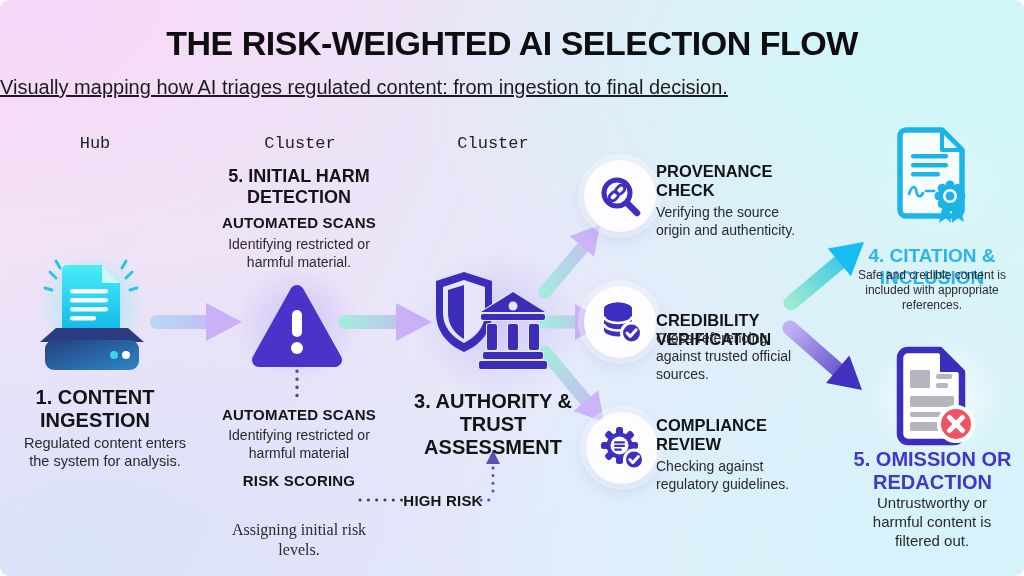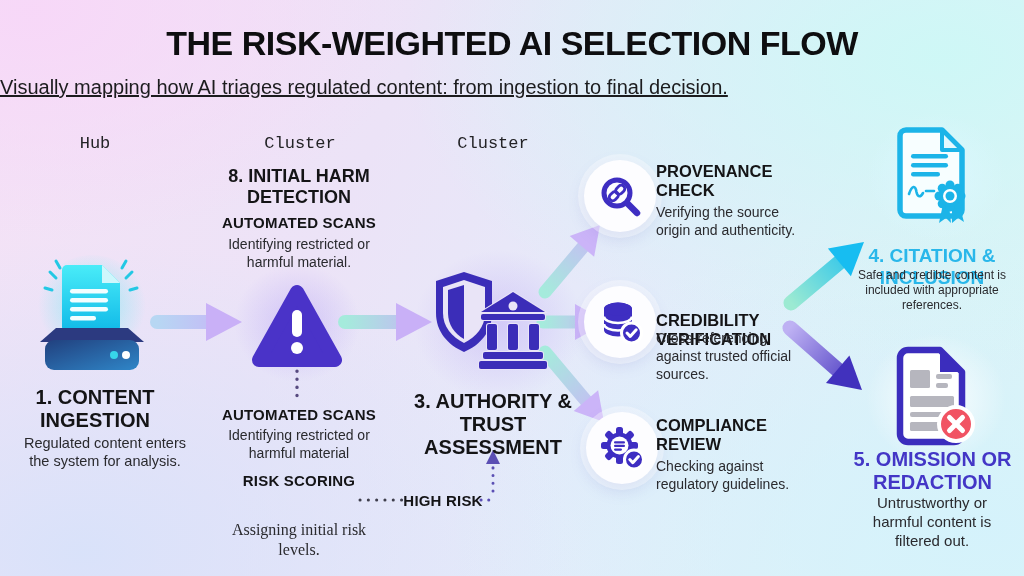--- a/index.html
+++ b/index.html
@@ -5,20 +5,21 @@
   html,body{margin:0;padding:0;background:#fff;}
   .canvas{
     position:relative;width:1024px;height:576px;overflow:hidden;
     font-family:"Liberation Sans", sans-serif;
     background:
       radial-gradient(700px 420px at 3% 2%, rgba(247,215,248,.95), rgba(247,215,248,0) 55%),
       radial-gradient(900px 520px at 92% 10%, rgba(205,248,246,.95), rgba(205,248,246,0) 60%),
       radial-gradient(820px 520px at 8% 96%, rgba(216,226,250,.95), rgba(216,226,250,0) 60%),
       radial-gradient(900px 520px at 96% 92%, rgba(212,242,252,.9), rgba(212,242,252,0) 60%),
       linear-gradient(115deg,#f5e2f6 0%,#ece3f7 34%,#e4ebfa 62%,#dbf6f5 100%);
+    border-radius: 9px;
   }
   .abs{position:absolute;}
   .page-title{left:0;right:0;top:24px;text-align:center;font-size:34px;font-weight:800;
     letter-spacing:-.5px;color:#0e0e10;}
   .page-subtitle{left:0;right:0;top:76px;text-align:left;font-size:20px;color:#1c1c1e;text-decoration:underline;}
   .lane-label{font-size:17px;color:#232326;text-align:center;font-family:Liberation Mono, monospace;}
   .node-title{font-weight:800;color:#141416;text-align:center;line-height:1.16;}
   .node-desc{color:#2a2a2e;text-align:center;line-height:1.26;font-size:14.5px;}
   .sub-label{font-weight:800;font-size:15px;color:#141416;text-align:center;letter-spacing:.2px;}
   .check-title{font-weight:800;font-size:16.5px;color:#141416;line-height:1.18;}
@@ -146,21 +147,21 @@
       <rect x="34" y="64" width="26" height="4.5" rx="2.2"></rect>
     </g>
     <polygon points="4,90 20,76 92,76 108,90" fill="#2c3a80"></polygon>
     <rect x="9" y="88" width="94" height="30" rx="9" fill="url(#trayG)"></rect>
     <circle cx="78" cy="103" r="4" fill="#37d6ea"></circle>
     <circle cx="90" cy="103" r="4" fill="#ffffff"></circle>
   </svg>
   <div class="abs node-title" style="left:15px;top:386px;width:160px;font-size:20px;">1. CONTENT INGESTION</div>
   <div class="abs node-desc" style="left:20px;top:434px;width:170px;">Regulated content enters the system for analysis.</div>
 
-  <div class="abs node-title" style="left:209px;top:166px;width:180px;font-size:18px;">8. INITIAL HARM DETECTION</div>
+  <div class="abs node-title" style="left:209px;top:166px;width:180px;font-size:18px;">5. INITIAL HARM DETECTION</div>
   <div class="abs sub-label" style="left:209px;top:214px;width:180px;">AUTOMATED SCANS</div>
   <div class="abs node-desc" style="left:214px;top:236px;width:170px;font-size:14px;">Identifying restricted or harmful material.</div>
   <svg class="abs" style="left:243px;top:276px;" width="108" height="96" viewBox="0 0 104 96">
     <polygon points="52,16 90,84 14,84" fill="#4a33c8" stroke="#4a33c8" stroke-width="14" stroke-linejoin="round"></polygon>
     <rect x="47" y="34" width="10" height="27" rx="5" fill="#ffffff"></rect>
     <circle cx="52" cy="72" r="6" fill="#ffffff"></circle>
   </svg>
   <div class="abs sub-label" style="left:209px;top:406px;width:180px;">AUTOMATED SCANS</div>
   <div class="abs node-desc" style="left:214px;top:427px;width:170px;font-size:14px;">Identifying restricted or harmful material</div>
   <div class="abs sub-label" style="left:209px;top:472px;width:180px;">RISK SCORING</div>

